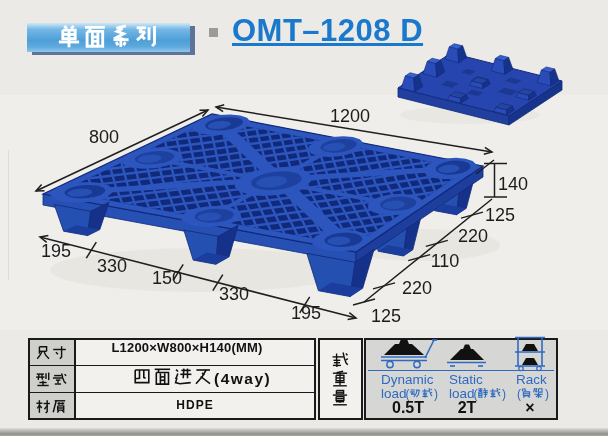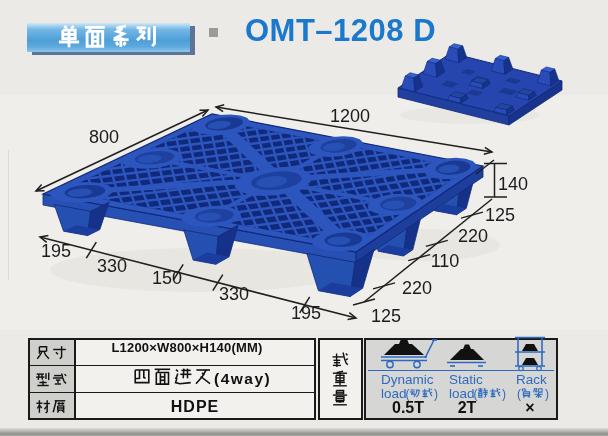--- a/index.html
+++ b/index.html
@@ -8,21 +8,21 @@
 <body>
 
 <div class="abs" style="left:0;top:95px;width:608px;height:235px;background:#efeeea;"></div>
 
 <div class="abs" style="left:27px;top:23px;width:163px;height:29px;
  background:linear-gradient(to bottom,#cfe8f6 0%,#74b7e5 22%,#4e9fd8 60%,#5ea9dd 82%,#8ec7ea 100%);
  box-shadow:5px 3px 0 #5e7398;"></div>
 
 <div class="abs" style="left:209px;top:28px;width:9px;height:9px;background:#9b9b99;"></div>
 
-<div class="abs" style="left:245px;top:13px;font-size:31px;font-weight:bold;color:#1b79cd;letter-spacing:0.5px;">OMT–1208 D</div>
+<div class="abs" style="left:232px;top:13px;font-size:31px;font-weight:bold;color:#1b79cd;letter-spacing:0.5px;text-decoration:underline;">OMT–1208 D</div>
 <svg width="608" height="436" viewBox="0 0 608 436" xmlns="http://www.w3.org/2000/svg" style="position:absolute;left:0;top:0">
 
 <ellipse cx="200" cy="270" rx="150" ry="22" fill="#e7e6e1"></ellipse>
     <ellipse cx="420" cy="245" rx="80" ry="16" fill="#e7e6e1"></ellipse>
 <ellipse cx="470" cy="115" rx="70" ry="9" fill="#e8e7e2"></ellipse>
 
 <g>
       <polygon points="196.4,137.0 227.8,143.0 225.5,164.5 204.8,160.5" fill="#2450b2" stroke="#122a78" stroke-width="0.8"></polygon>
       <polygon points="227.8,143.0 245.7,134.2 237.3,158.7 225.5,164.5" fill="#15318a" stroke="#122a78" stroke-width="0.8"></polygon>
       <polygon points="204.8,160.5 225.5,164.5 237.3,158.7 216.9,154.8" fill="#1b3e9e"></polygon>
@@ -262,21 +262,21 @@
 <div class="abs" style="left:28px;top:338px;width:288px;height:82px;border:2px solid #1a1a1a;box-sizing:border-box;background:#f2f1ed;"></div>
 
 <div class="abs" style="left:30px;top:340px;width:44px;height:78px;background:#cfcfcb;"></div>
 
 <div class="abs" style="left:74px;top:340px;width:1.6px;height:78px;background:#1a1a1a;"></div>
 <div class="abs" style="left:30px;top:364.5px;width:284px;height:1.6px;background:#1a1a1a;"></div>
 <div class="abs" style="left:30px;top:391.5px;width:284px;height:1.6px;background:#1a1a1a;"></div>
 
 <div class="abs" style="left:64px;top:340px;width:246px;text-align:center;font-size:13px;font-weight:bold;color:#111;letter-spacing:0.2px;">L1200×W800×H140(MM)</div>
 
-<div class="abs" style="left:74px;top:398px;width:242px;text-align:center;font-size:16px;font-weight:bold;color:#111;letter-spacing:1px;">HDPE</div>
+<div class="abs" style="left:74px;top:398px;width:242px;text-align:center;font-size:12px;font-weight:bold;color:#111;letter-spacing:1px;">HDPE</div>
 
 <div class="abs" style="left:318px;top:338px;width:45px;height:82px;border:2px solid #1a1a1a;box-sizing:border-box;background:#f2f1ed;"></div>
 
 <div class="abs" style="left:364px;top:338px;width:194px;height:82px;border:2px solid #1a1a1a;box-sizing:border-box;background:#d6d6d4;"></div>
 
 <div class="abs" style="left:368px;top:369.5px;width:186px;height:1.5px;background:#2e6ac0;"></div>
 <svg width="608" height="436" viewBox="0 0 608 436" xmlns="http://www.w3.org/2000/svg" style="position:absolute;left:0;top:0">
 
 <g>
       <path d="M64.4 25.9 L66.9 28.7" stroke="#ffffff" stroke-width="2.88" fill="none" stroke-linecap="butt"></path>

